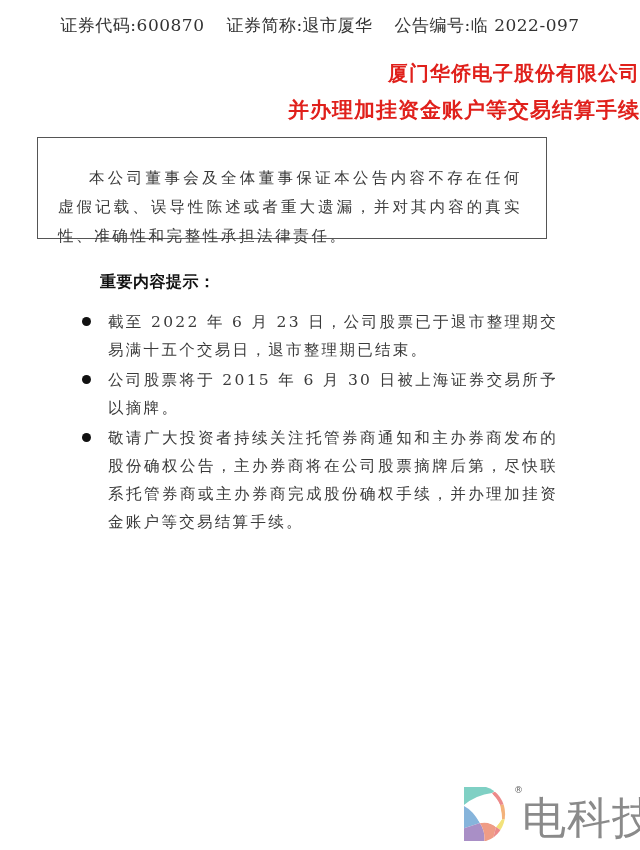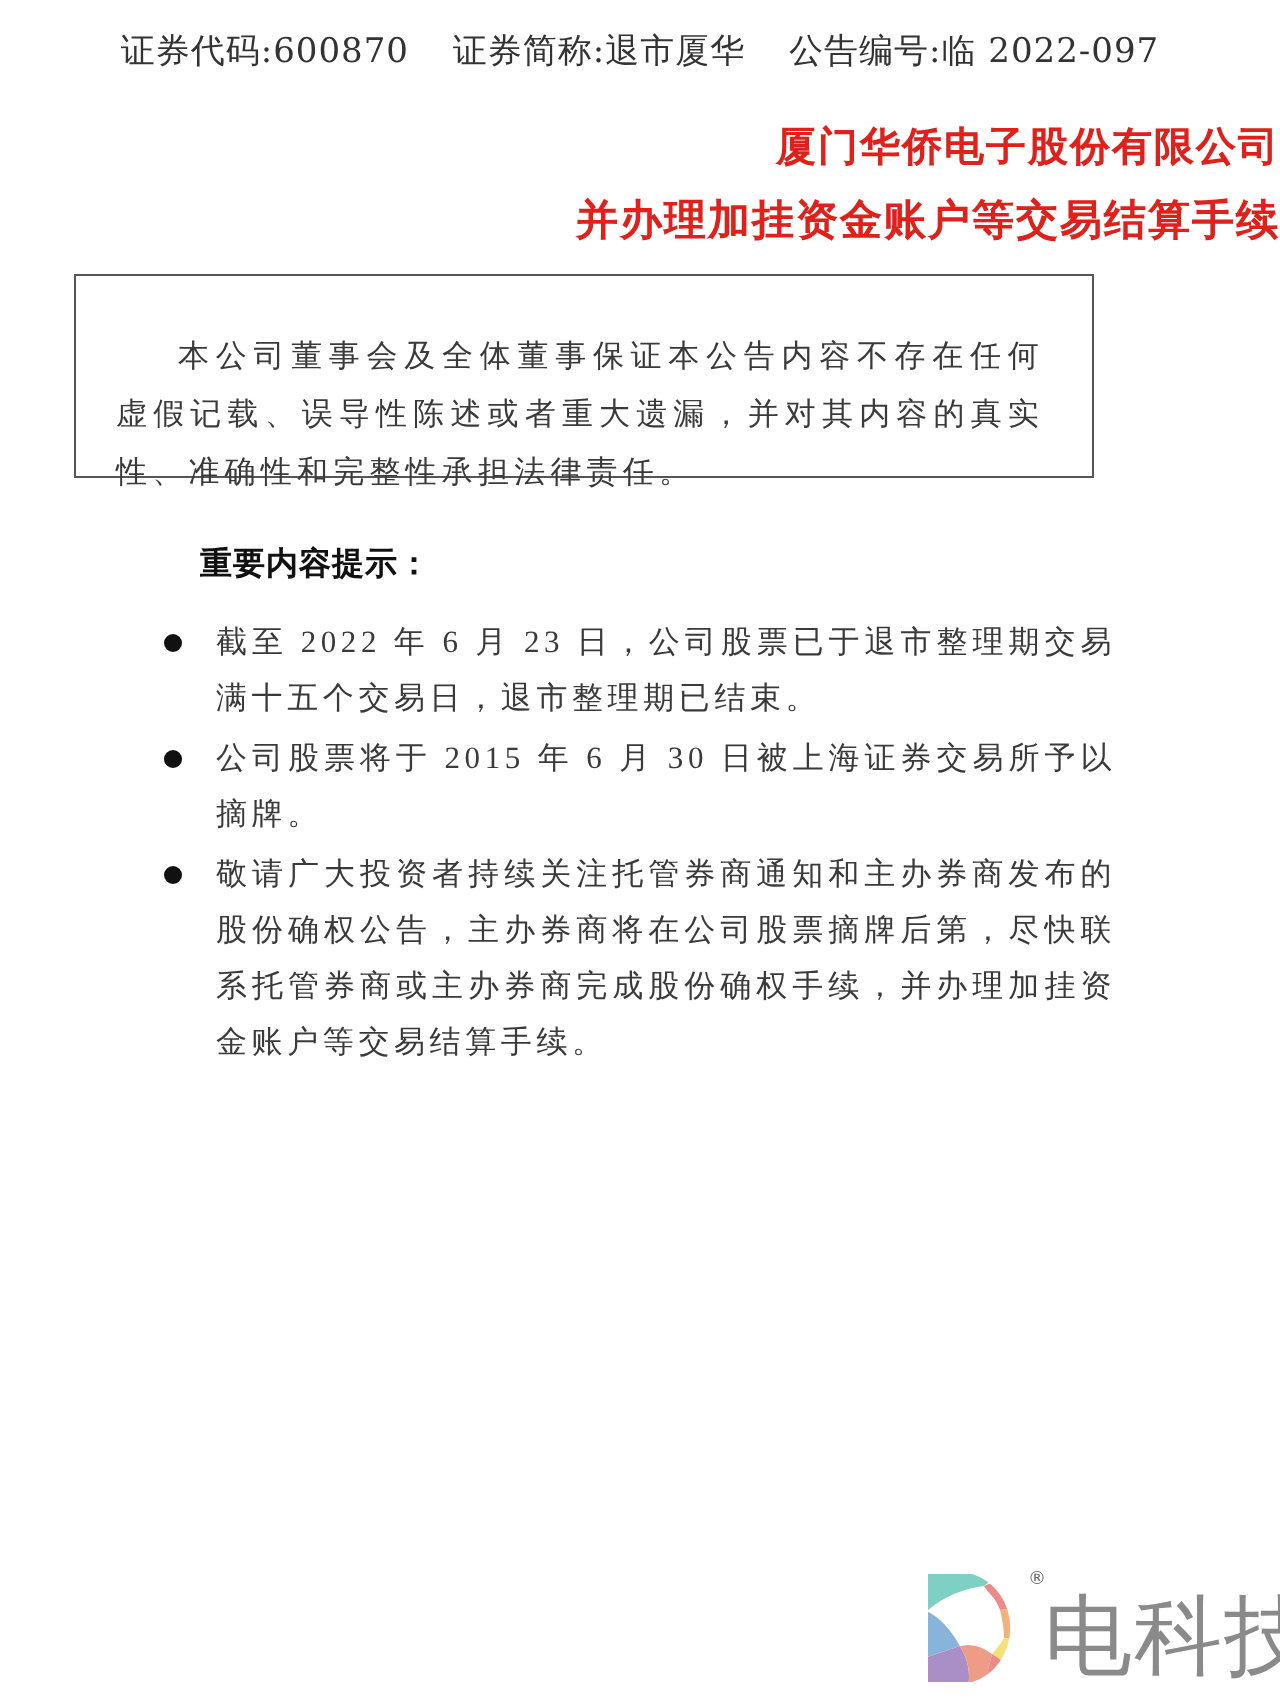--- a/index.html
+++ b/index.html
@@ -67,21 +67,20 @@
     margin-left: 12px;
   }
   .bullets {
     position: absolute;
     left: 78px;
     top: 308px;
     width: 480px;
     margin: 0;
     padding: 0;
     list-style: none;
-    font-family: Liberation Serif, serif;
   }
   .bullet-item {
     position: relative;
     padding-left: 30px;
     font-size: 15.5px;
     line-height: 28px;
     letter-spacing: 2.3px;
     color: #3a3a3a;
     margin-bottom: 2px;
     text-align: justify;

